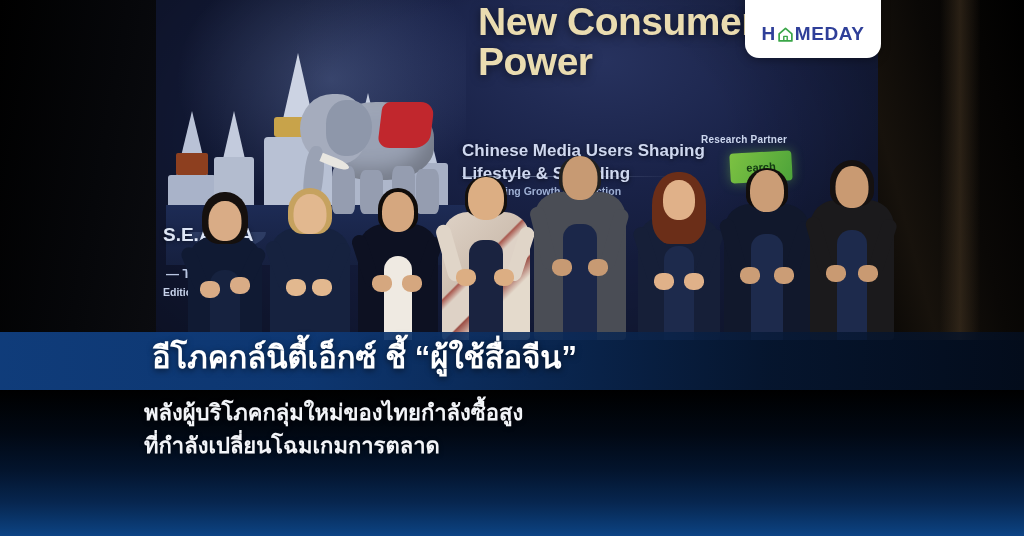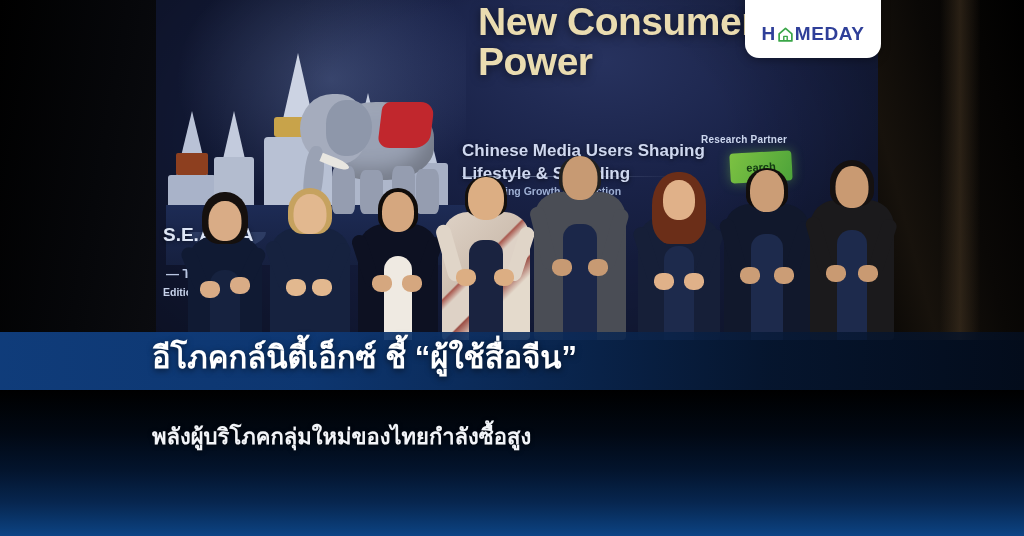--- a/index.html
+++ b/index.html
@@ -200,24 +200,23 @@
        rgba(7,26,56,.82) 75%,
        rgba(4,15,34,.80) 100%);
   }
   .headline{
     position:absolute; left:152px; top:336px; width:820px;
     color:#ffffff; font-weight:700; font-size:31px; line-height:1.45;
     white-space:nowrap;
     text-shadow:0 2px 6px rgba(0,0,0,.55);
   }
   .subhead{
-    position:absolute; left:152px; top:396px; width:800px;
+    position:absolute; left:144px; top:396px; width:800px;
     color:#f2f4f8; font-weight:600; font-size:22px; line-height:1.52;
     text-shadow:0 1px 4px rgba(0,0,0,.5);
-    margin-top:24px;
   }
   .subhead div { white-space:nowrap; }
   .bottom-fade2{
     position:absolute; left:0; top:390px; width:1024px; height:146px;
     background:linear-gradient(180deg,#000000 0%,#010813 30%,#03142d 55%,#07264f 77%,#0b3d78 95%,#0d4486 100%);
     z-index:1;
   }
 
   
   .logo-badge{
@@ -403,20 +402,21 @@
 
     </div>
   </div>
 
   <div class="bottom-fade2"></div>
 
   <div class="banner" style="z-index:2;"></div>
   <div class="headline" style="z-index:3;">อีโภคกล์นิตี้เอ็กซ์ ชี้ “ผู้ใช้สื่อจีน”</div>
   <div class="subhead" style="z-index:3;">
     <div>พลังผู้บริโภคกลุ่มใหม่ของไทยกำลังซื้อสูง</div>
+    <div>ที่กำลังเปลี่ยนโฉมเกมการตลาด</div>
   </div>
 
   <div class="logo-badge">
     <div class="logo-word">
       <span>H</span>
       <span class="logo-house">
         <svg width="17" height="17" viewBox="0 0 24 24" fill="none" stroke="#3aa648" stroke-width="2.4" stroke-linejoin="round">
           <path d="M3 11.2 L12 3.4 L21 11.2 L21 21 L3 21 Z"></path>
           <path d="M9.6 21 L9.6 14.6 L14.4 14.6 L14.4 21" stroke="#3aa648" stroke-width="2"></path>
         </svg>

